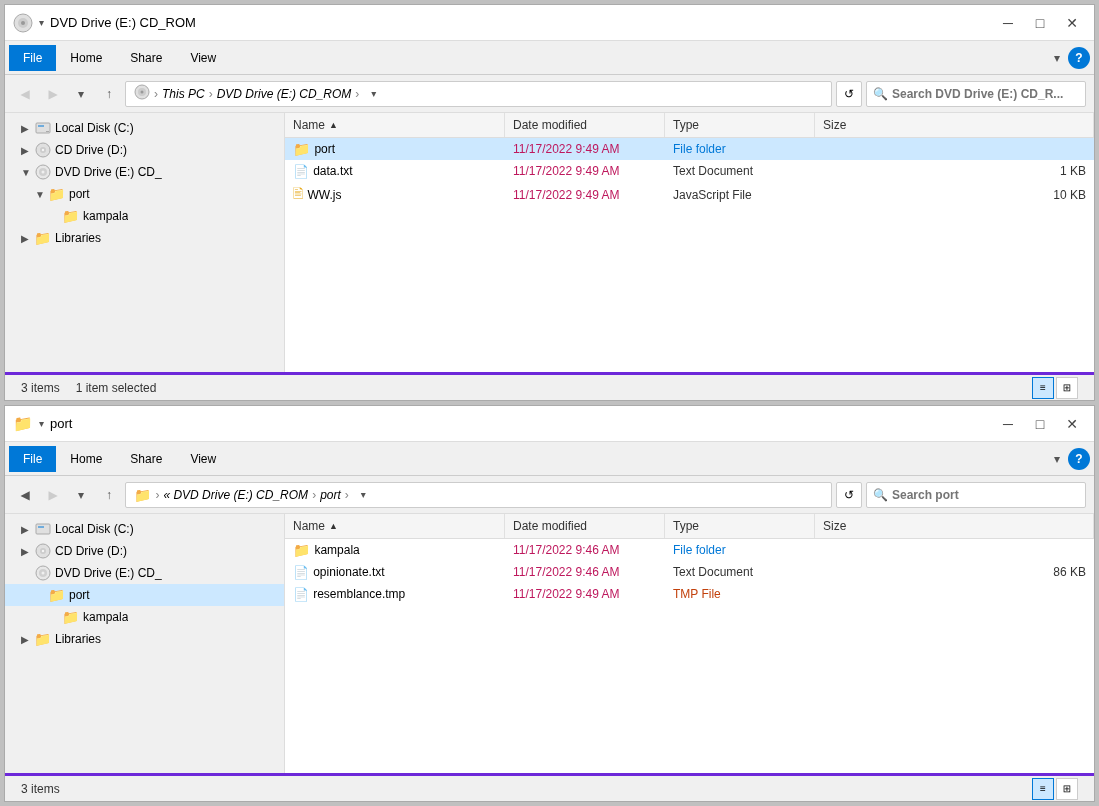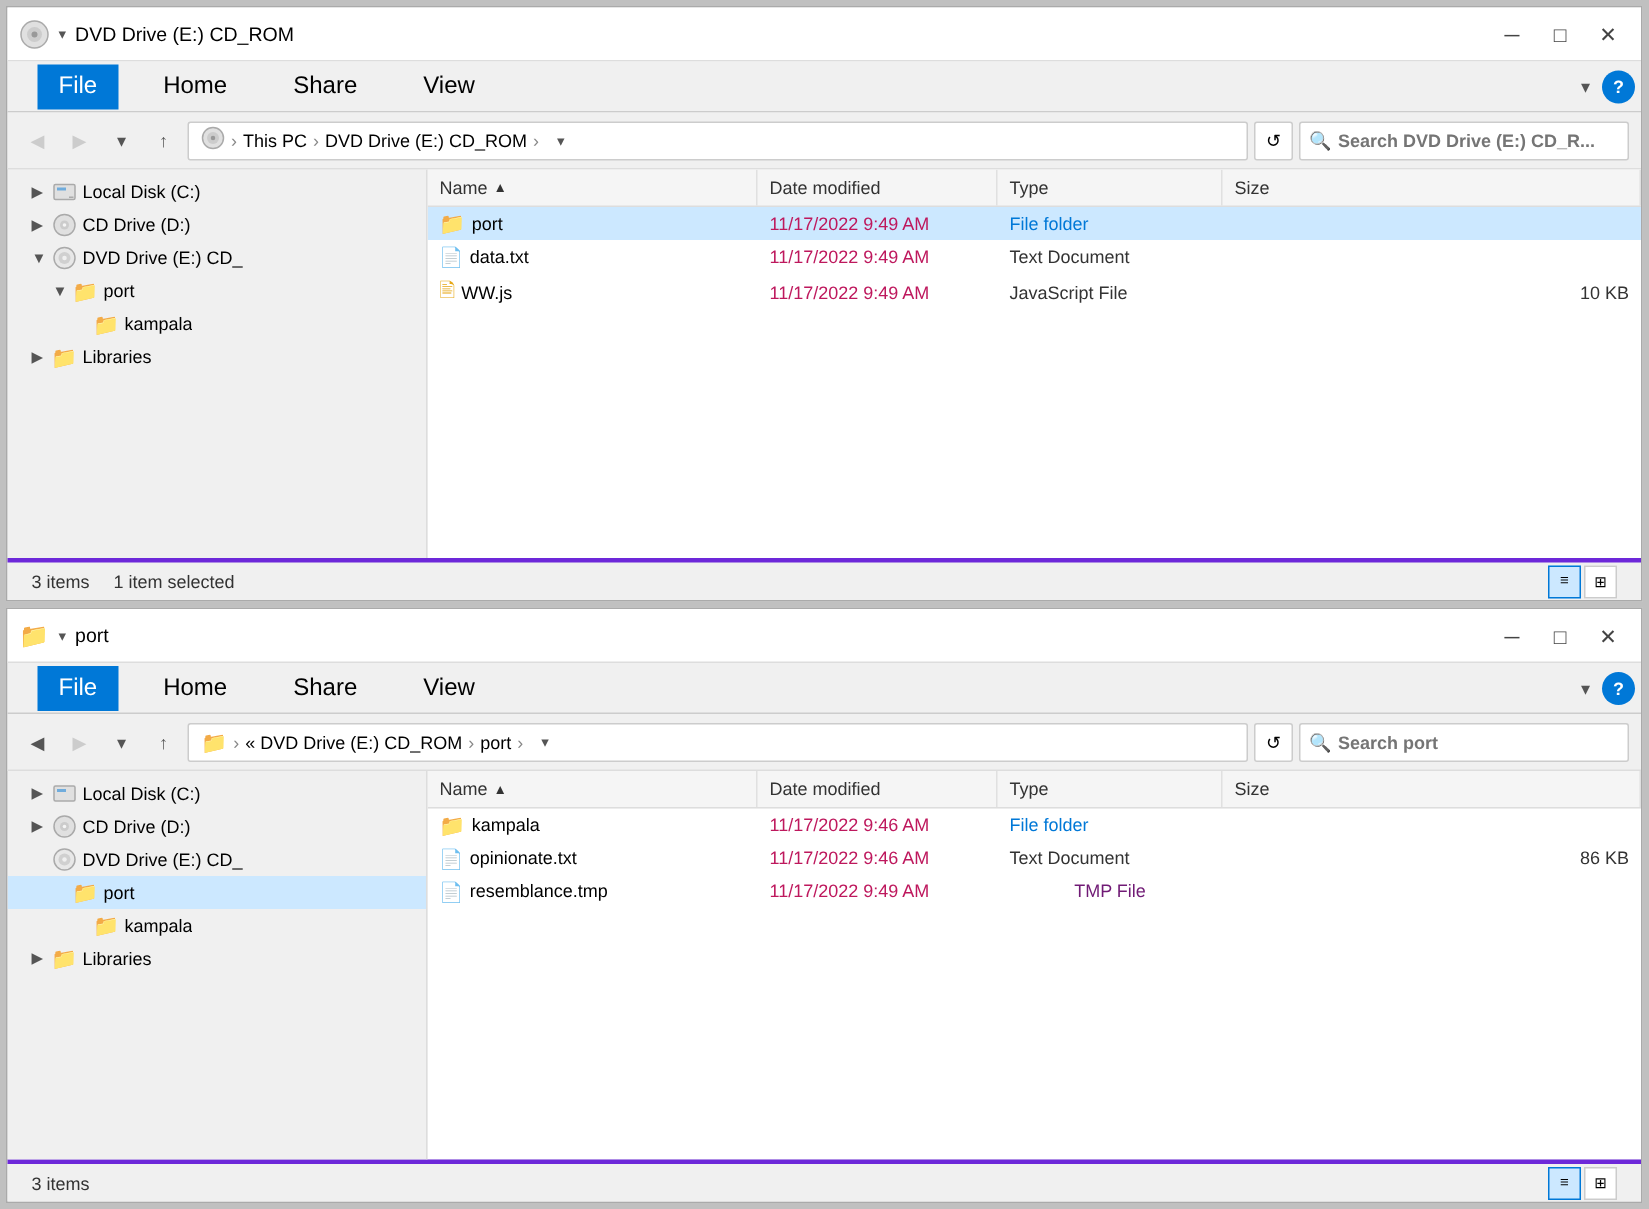--- a/index.html
+++ b/index.html
@@ -10,32 +10,32 @@
     
     .title-bar { background: white; display: flex; align-items: center; padding: 4px 8px; height: 36px; border-bottom: 1px solid #ddd; }
     .title-bar-icon { width: 20px; height: 20px; margin-right: 6px; }
     .title-bar-pin { color: #555; font-size: 10px; margin-right: 6px; cursor: pointer; }
     .title-bar-title { font-size: 13px; color: #000; flex: 1; }
     .title-bar-controls { display: flex; gap: 4px; }
     .title-bar-btn { width: 28px; height: 22px; border: none; background: transparent; font-size: 14px; cursor: pointer; display: flex; align-items: center; justify-content: center; color: #444; }
 
     
     .ribbon { background: #f0f0f0; border-bottom: 1px solid #ccc; display: flex; align-items: center; padding: 0 4px; height: 34px; }
-    .ribbon-tab { padding: 6px 14px; font-size: 16px; cursor: pointer; border: none; background: transparent; margin-left: 16px; }
+    .ribbon-tab { padding: 6px 14px; font-size: 12px; cursor: pointer; border: none; background: transparent; }
     .ribbon-tab.active { background: #0078d7; color: white; }
     .ribbon-chevron { margin-left: auto; font-size: 12px; color: #555; cursor: pointer; padding: 4px; }
     .ribbon-help { width: 22px; height: 22px; border-radius: 50%; background: #0078d7; color: white; font-size: 12px; font-weight: bold; border: none; cursor: pointer; display: flex; align-items: center; justify-content: center; margin-left: 4px; }
 
     
     .address-bar { display: flex; align-items: center; padding: 4px 8px; gap: 4px; background: #f0f0f0; border-bottom: 1px solid #ddd; height: 38px; }
     .nav-btn { width: 24px; height: 24px; border: none; background: transparent; cursor: pointer; font-size: 12px; color: #555; display: flex; align-items: center; justify-content: center; }
     .nav-btn:disabled { color: #ccc; cursor: default; }
     .address-path { flex: 1; background: white; border: 1px solid #ccc; height: 26px; display: flex; align-items: center; padding: 0 8px; font-size: 12px; gap: 4px; border-radius: 2px; }
     .address-path-sep { color: #888; }
-    .address-path-item { color: #000; }
+    .address-path-item { color: #000; font-style: italic; }
     .address-path-chevron { color: #555; font-size: 10px; padding: 2px 4px; cursor: pointer; }
     .address-dropdown { margin-left: 4px; font-size: 10px; color: #555; cursor: pointer; }
     .refresh-btn { width: 26px; height: 26px; border: 1px solid #ccc; background: white; cursor: pointer; font-size: 12px; display: flex; align-items: center; justify-content: center; border-radius: 2px; }
     .search-box { width: 220px; height: 26px; border: 1px solid #ccc; background: white; display: flex; align-items: center; padding: 0 6px; gap: 4px; border-radius: 2px; }
     .search-box input { border: none; outline: none; font-size: 12px; flex: 1; background: transparent; color: #555; font-weight: bold; }
 
     
     .main { display: flex; flex: 1; overflow: hidden; }
 
     
@@ -207,20 +207,21 @@
         <div class="file-row-size"></div>
       </div>
 
       <div class="file-row">
         <div class="file-row-name">
           <span style="font-size:13px;">📄</span>
           <span>data.txt</span>
         </div>
         <div class="file-row-date">11/17/2022 9:49 AM</div>
         <div class="file-row-type" style="color:#333;">Text Document</div>
+        <div class="file-row-size">1 KB</div>
       </div>
 
       <div class="file-row">
         <div class="file-row-name">
           <span style="font-size:13px;color:#e6a817;">🖹</span>
           <span>WW.js</span>
         </div>
         <div class="file-row-date">11/17/2022 9:49 AM</div>
         <div class="file-row-type" style="color:#333;">JavaScript File</div>
         <div class="file-row-size">10 KB</div>
@@ -368,21 +369,21 @@
         <div class="file-row-type" style="color:#333;">Text Document</div>
         <div class="file-row-size">86 KB</div>
       </div>
 
       <div class="file-row">
         <div class="file-row-name">
           <span style="font-size:13px;color:#aaa;">📄</span>
           <span>resemblance.tmp</span>
         </div>
         <div class="file-row-date">11/17/2022 9:49 AM</div>
-        <div class="file-row-type" style="color:#701a75;text-align:center;">TMP File</div>
+        <div class="file-row-type" style="color:#c2410c;">TMP File</div>
       </div>
     </div>
   </div>
 
   <div class="status-bar">
     <span>3 items</span>
     <div class="status-right">
       <button class="view-btn active">≡</button>
       <button class="view-btn">⊞</button>
     </div>

